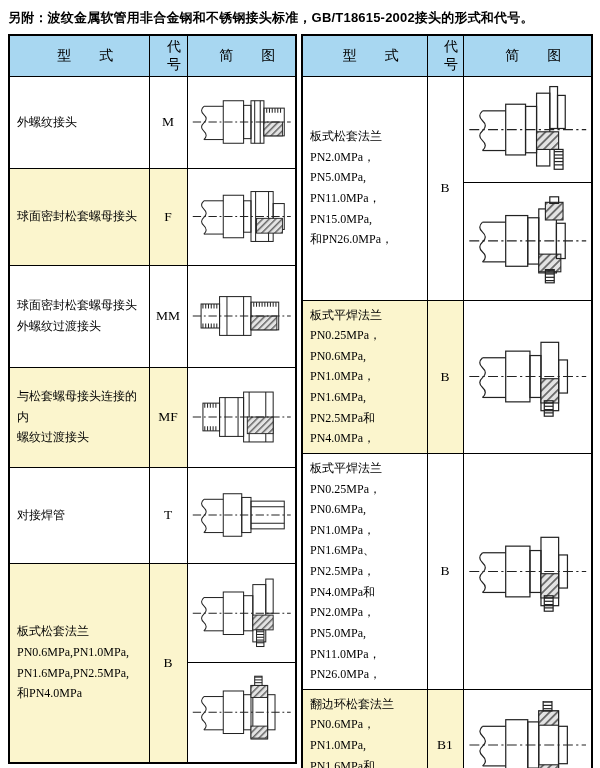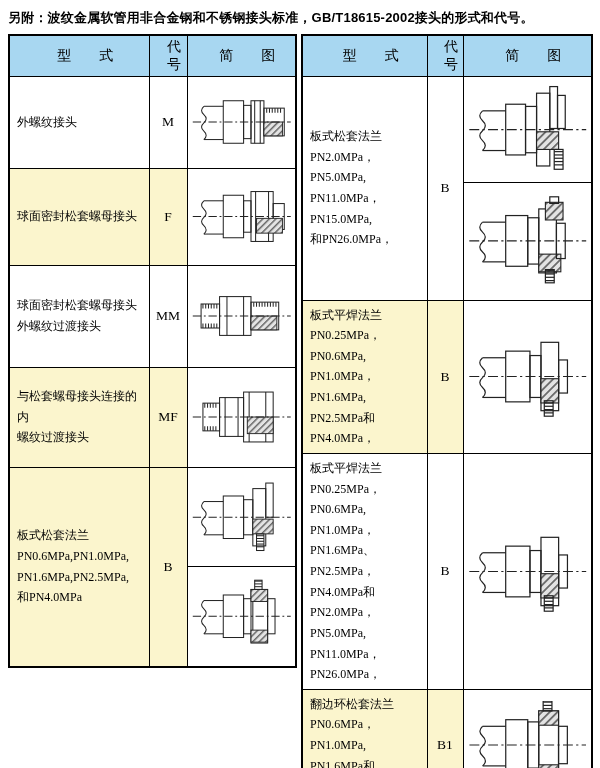--- a/index.html
+++ b/index.html
@@ -228,20 +228,39 @@
                 <line x1="22" y1="50" x2="22" y2="55" stroke="#222" stroke-width="1.1"></line>
                 <line x1="25" y1="50" x2="25" y2="55" stroke="#222" stroke-width="1.1"></line>
                 <line x1="28" y1="50" x2="28" y2="55" stroke="#222" stroke-width="1.1"></line>
                 <rect x="32" y="19" width="26" height="42" fill="none" stroke="#222" stroke-width="1.1"></rect>
                 <line x1="38" y1="19" x2="38" y2="61" stroke="#222" stroke-width="1.1"></line>
                 <line x1="52" y1="19" x2="52" y2="61" stroke="#222" stroke-width="1.1"></line>
                 <rect x="58" y="13" width="32" height="54" fill="none" stroke="#222" stroke-width="1.1"></rect>
                 <line x1="64" y1="13" x2="64" y2="67" stroke="#222" stroke-width="1.1"></line>
                 <line x1="82" y1="13" x2="82" y2="67" stroke="#222" stroke-width="1.1"></line>
                 <rect x="62" y="40" width="28" height="18" fill="url(#hatch)" stroke="#222" stroke-width="1"></rect>
+                <line x1="3" y1="40" x2="109" y2="40" stroke="#222" stroke-width="1.1" stroke-dasharray="9 3 2 3"></line>
+              </svg>
+            </div>
+      </td>
+    </tr>
+    <tr style="height:96px">
+      <td class="type">对接焊管</td>
+      <td class="code">T</td>
+      <td class="diag">
+        <div class="dwrap" style="height:92px">
+              <svg viewBox="0 0 112 80" preserveAspectRatio="xMidYMid meet">
+                <path d="M15 23 q-5 4.5 0 9 q5 4.5 0 9 q-5 4.5 0 9 q5 4.5 0 9" fill="none" stroke="#222" stroke-width="1.1"></path>
+                <line x1="15" y1="23" x2="36" y2="23" stroke="#222" stroke-width="1.1"></line>
+                <line x1="15" y1="59" x2="36" y2="59" stroke="#222" stroke-width="1.1"></line>
+                <rect x="36" y="17" width="20" height="46" fill="none" stroke="#222" stroke-width="1.1"></rect>
+                <rect x="56" y="21" width="10" height="38" fill="none" stroke="#222" stroke-width="1.1"></rect>
+                <rect x="66" y="25" width="36" height="30" fill="none" stroke="#222" stroke-width="1.1"></rect>
+                <line x1="66" y1="31" x2="102" y2="31" stroke="#222" stroke-width="1.1"></line>
+                <line x1="66" y1="49" x2="102" y2="49" stroke="#222" stroke-width="1.1"></line>
                 <line x1="3" y1="40" x2="109" y2="40" stroke="#222" stroke-width="1.1" stroke-dasharray="9 3 2 3"></line>
               </svg>
             </div>
       </td>
     </tr>
     <tr class="y" style="height:168px">
       <td class="type">板式松套法兰
 PN0.6MPa,PN1.0MPa,
 PN1.6MPa,PN2.5MPa,
 和PN4.0MPa</td>

